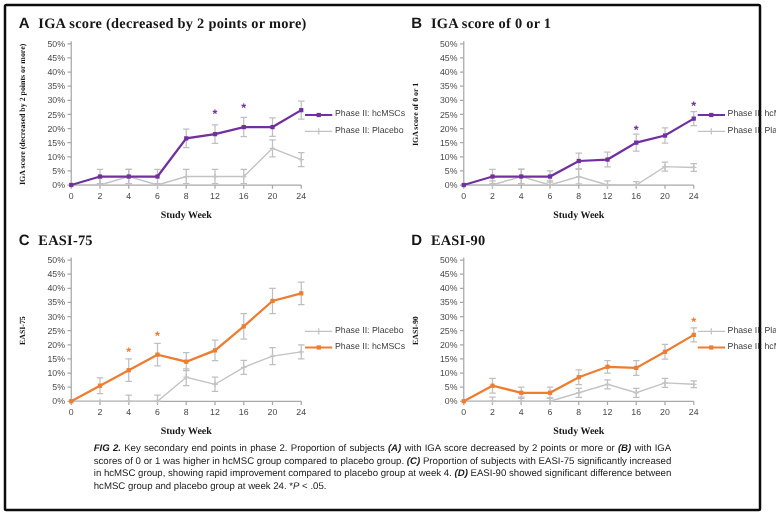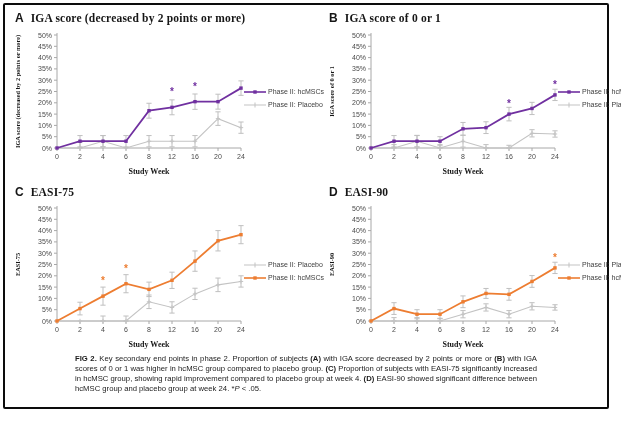--- a/index.html
+++ b/index.html
@@ -8,21 +8,21 @@
   .grid{display:grid;grid-template-columns:1fr 1fr;grid-template-rows:174px 168px;padding:3px 2px 0 5px;}
   .panel{display:flex;flex-direction:column;}
   .panel-header{display:flex;align-items:baseline;gap:7px;padding:3px 0 0 5px;height:15px;}
   .panel-letter{font-weight:bold;font-size:12px;color:#161616;}
   .panel-title{font-family:"Liberation Serif",serif;font-weight:bold;font-size:11.5px;color:#161616;letter-spacing:.2px;}
   .panel-body{display:flex;align-items:center;}
   .chart{display:block;}
   .legend{display:flex;flex-direction:column;gap:5px;margin-left:-2px;margin-top:-8px;}
   .legend-item{display:flex;align-items:center;gap:2px;font-size:7px;color:#3d3d3d;white-space:nowrap;}
   .caption{width:462px;margin:4px auto 0;font-size:7.7px;line-height:1.3;text-align:justify;color:#1b1b1b;}
-  .caption .b{font-weight:bold;}
+  .caption .b{font-weight:bold;font-style:italic;}
   .caption .i{font-style:italic;}
 </style>
 </head>
 <body>
 
 <div class="page">
   <div class="frame">
     <div class="grid">
 
       <div class="panel">

